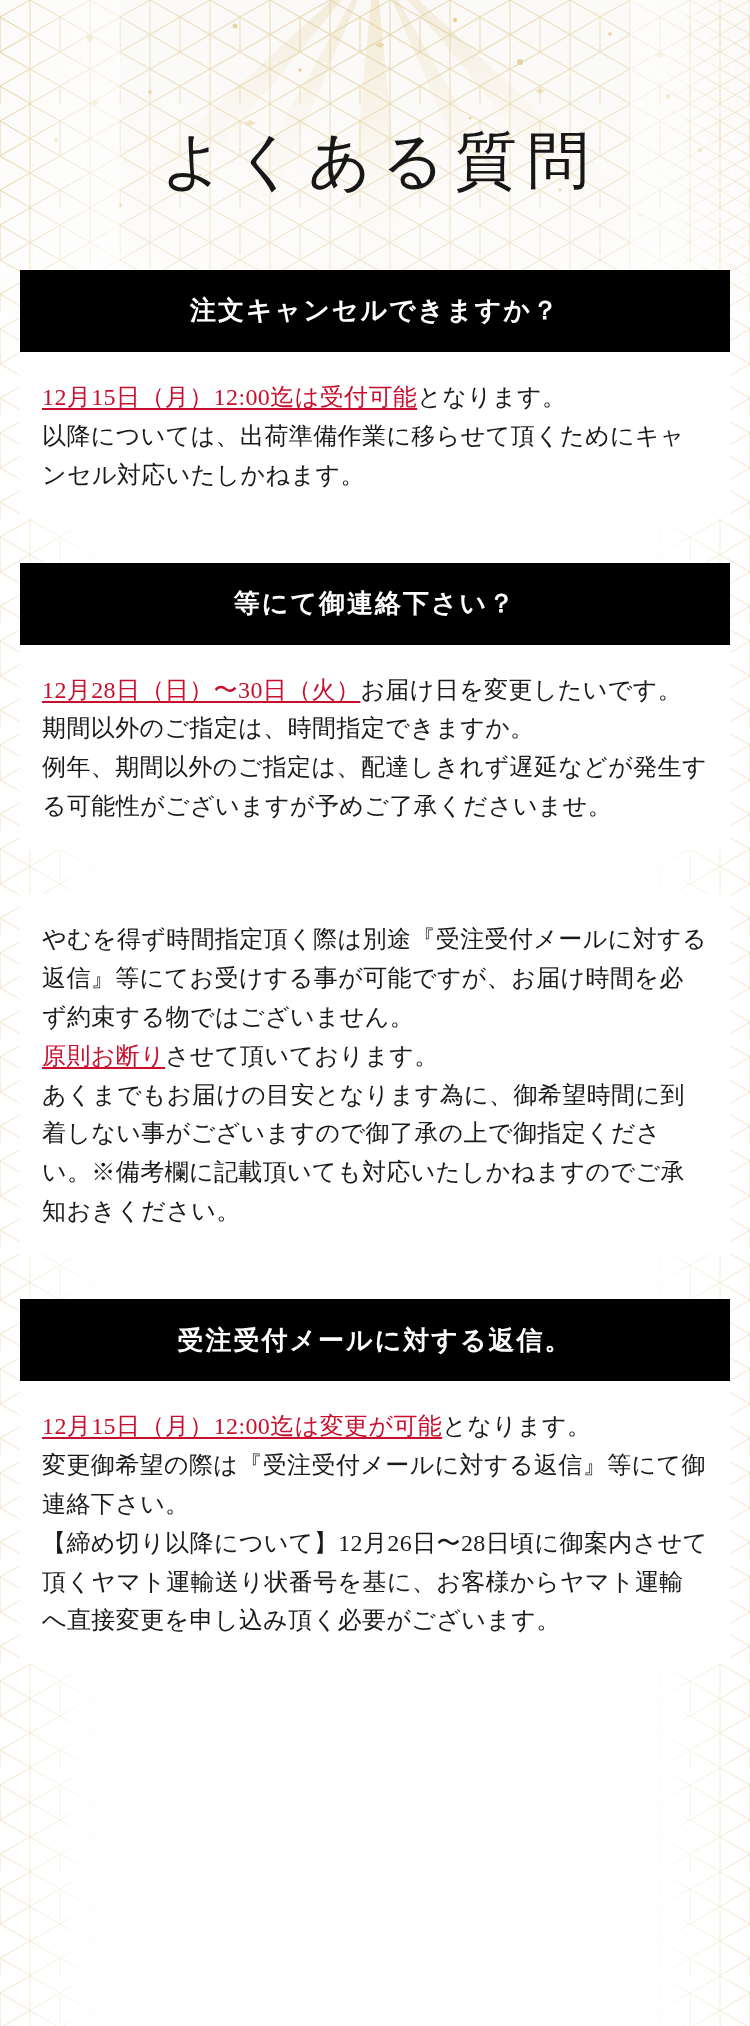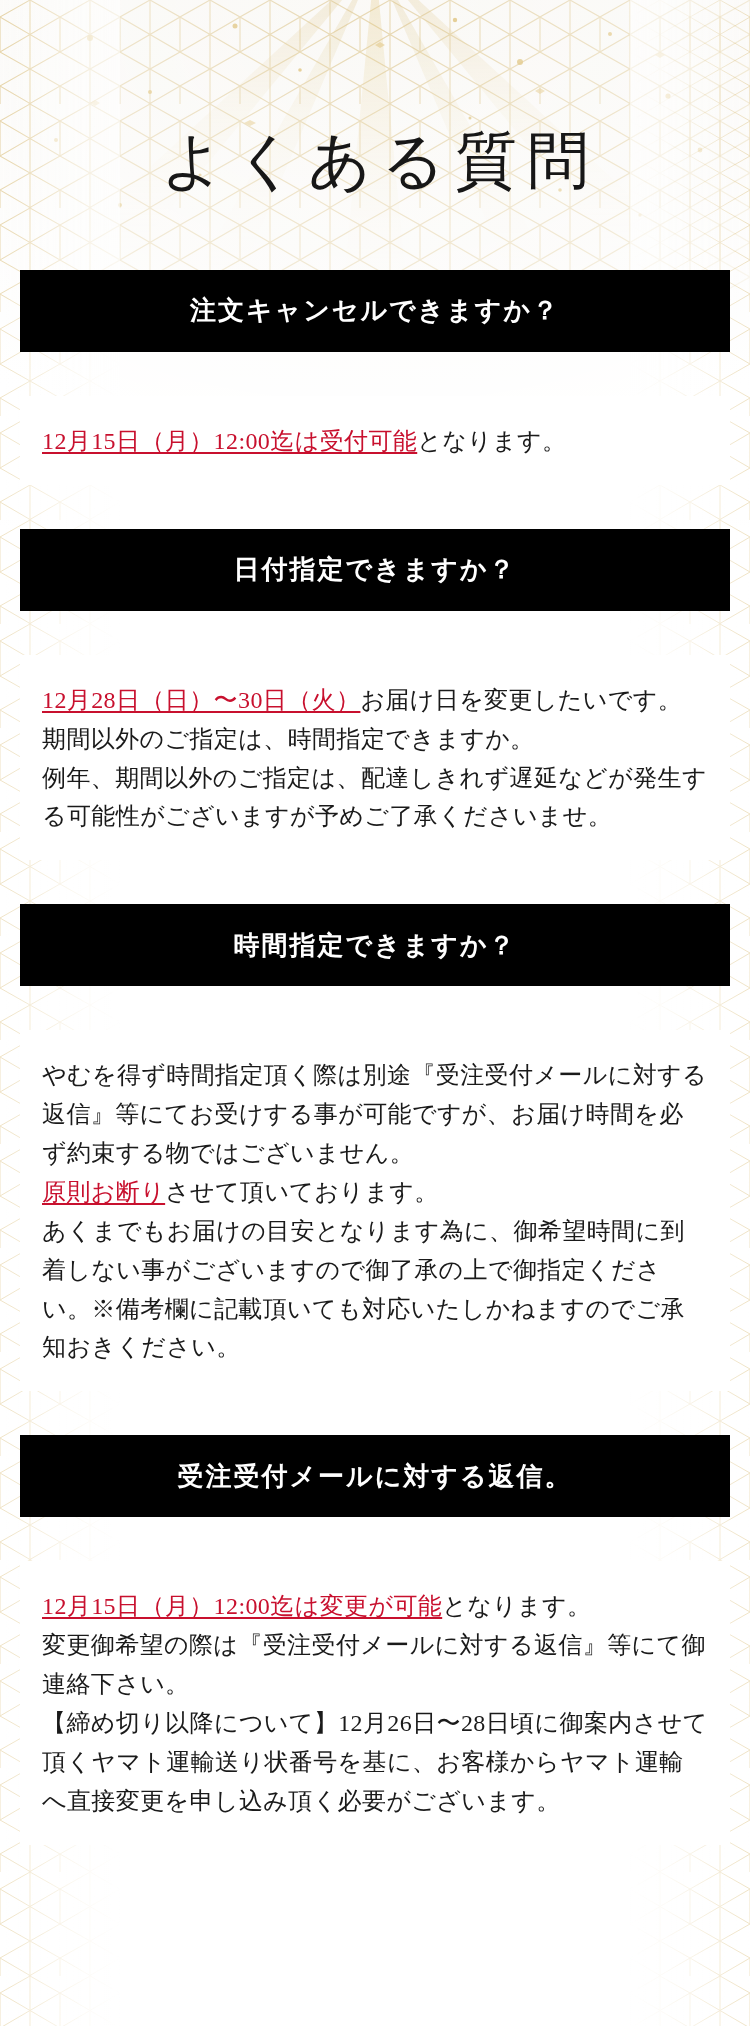--- a/index.html
+++ b/index.html
@@ -88,21 +88,20 @@
     text-align: left;
   }
   .qa-answer {
     background: #ffffff;
     padding: 26px 22px 24px 22px;
     box-sizing: border-box;
     font-size: 24px;
     line-height: 1.62;
     color: #1a1a1a;
     letter-spacing: 0.4px;
-    margin-top: 44px;
   }
   .qa-answer p {
     margin: 0;
   }
   .hl {
     color: #c8102e;
     text-decoration: underline;
     text-underline-offset: 3px;
   }
 </style>
@@ -215,32 +214,32 @@
 
   <div class="title-wrap">
     <h1 class="title">よくある質問</h1>
   </div>
 
   <div class="qa-list" id="qa-list">
       <div class="qa">
         <div class="qa-question">注文キャンセルできますか？</div>
         <div class="qa-answer">
           <p><span class="hl">12月15日（月）12:00迄は受付可能</span><span>となります。</span></p>
-        </div>
-      </div>
-      <div class="qa">
-        <div class="qa-question">日付指定できますか？</div>
+          <p><span>以降については、出荷準備作業に移らせて頂くためにキャンセル対応いたしかねます。</span></p>
+        </div>
+      </div>
+      <div class="qa">
+        <div class="qa-question">等にて御連絡下さい？</div>
         <div class="qa-answer">
           <p><span class="hl">12月28日（日）〜30日（火）</span><span>お届け日を変更したいです。</span></p>
           <p><span>期間以外のご指定は、時間指定できますか。</span></p>
           <p><span>例年、期間以外のご指定は、配達しきれず遅延などが発生する可能性がございますが予めご了承くださいませ。</span></p>
         </div>
       </div>
       <div class="qa">
-        <div class="qa-question">時間指定できますか？</div>
         <div class="qa-answer">
           <p><span>やむを得ず時間指定頂く際は別途『受注受付メールに対する返信』等にてお受けする事が可能ですが、お届け時間を必ず約束する物ではございません。</span></p>
           <p><span class="hl">原則お断り</span><span>させて頂いております。</span></p>
           <p><span>あくまでもお届けの目安となります為に、御希望時間に到着しない事がございますので御了承の上で御指定ください。※備考欄に記載頂いても対応いたしかねますのでご承知おきください。</span></p>
         </div>
       </div>
       <div class="qa">
         <div class="qa-question">受注受付メールに対する返信。</div>
         <div class="qa-answer">
           <p><span class="hl">12月15日（月）12:00迄は変更が可能</span><span>となります。</span></p>

